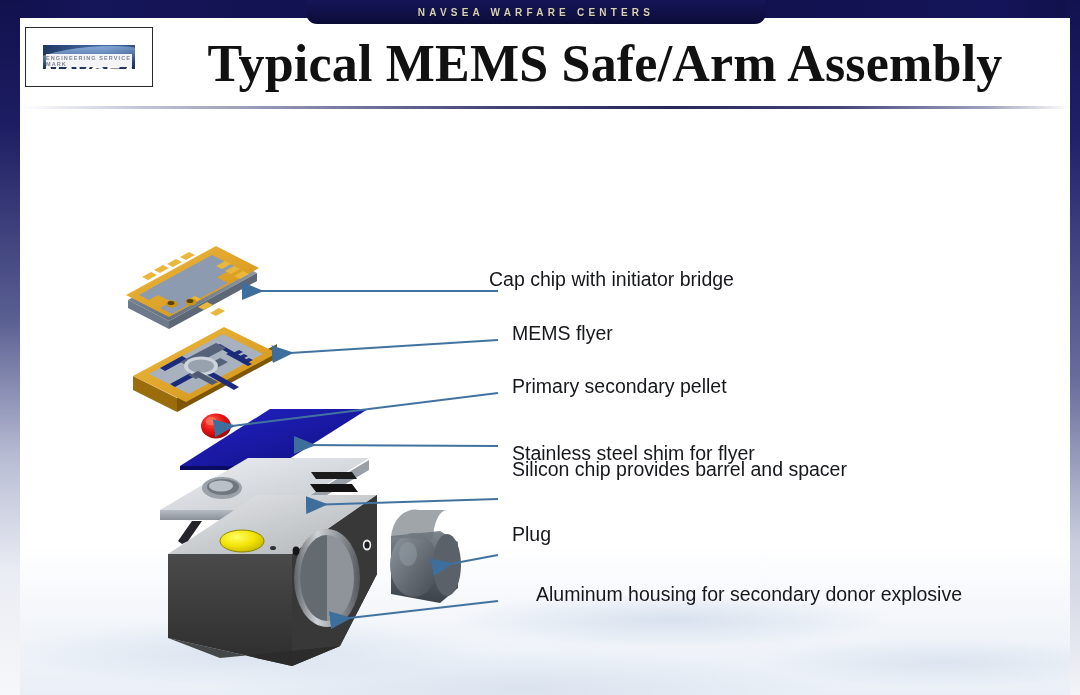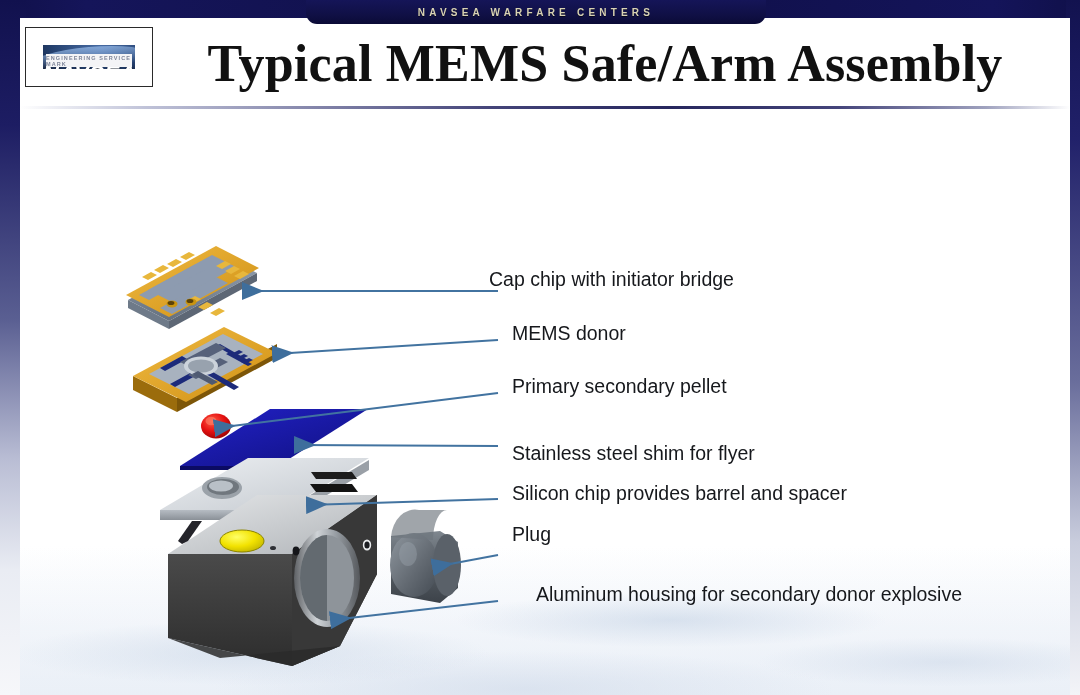--- a/index.html
+++ b/index.html
@@ -326,24 +326,24 @@
           <path d="M478,375 L196,410" stroke="#4273a0" stroke-width="2" fill="none" marker-end="url(#arrowL)"></path>
           <path d="M478,428 L276,427" stroke="#4273a0" stroke-width="2" fill="none" marker-end="url(#arrowL)"></path>
           <path d="M478,481 L288,487" stroke="#4273a0" stroke-width="2" fill="none" marker-end="url(#arrowL)"></path>
           <path d="M478,537 L414,549" stroke="#4273a0" stroke-width="2" fill="none" marker-end="url(#arrowL)"></path>
           <path d="M478,583 L312,602" stroke="#4273a0" stroke-width="2" fill="none" marker-end="url(#arrowL)"></path>
         </g>
     </svg>
 
     <div id="callout-labels">
         <div class="label" style="left: 463px; top: 250px; margin-left: 6px;">Cap chip with initiator bridge</div>
-        <div class="label" style="left: 492px; top: 304px;">MEMS donor</div>
+        <div class="label" style="left: 492px; top: 304px;">MEMS flyer</div>
         <div class="label" style="left: 492px; top: 357px;">Primary secondary pellet</div>
         <div class="label" style="left: 492px; top: 424px;">Stainless steel shim for flyer</div>
-        <div class="label" style="left: 492px; top: 464px;">Silicon chip provides barrel and spacer</div>
+        <div class="label" style="left: 492px; top: 440px;">Silicon chip provides barrel and spacer</div>
         <div class="label" style="left: 492px; top: 505px;">Plug</div>
         <div class="label" style="left: 516px; top: 565px;">Aluminum housing for secondary donor explosive</div>
       </div>
 
   </div>
 <div class="banner">
       <span>NAVSEA WARFARE CENTERS</span>
     </div>
   </div>
 

